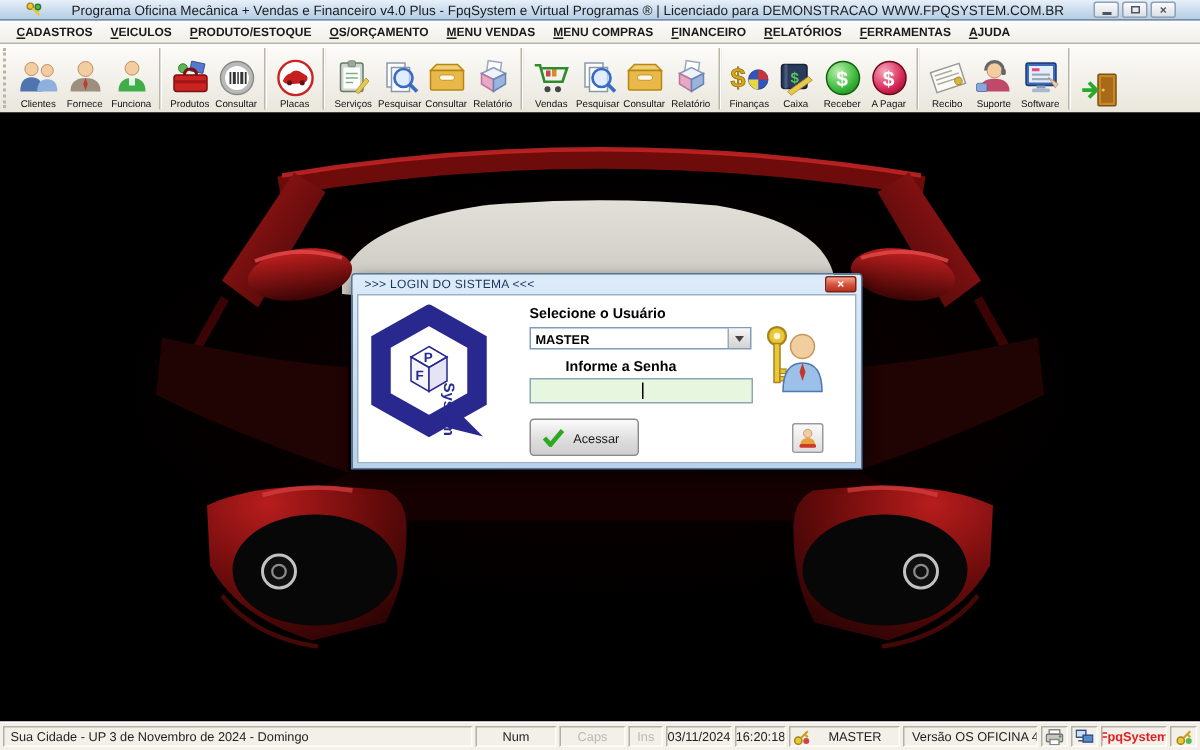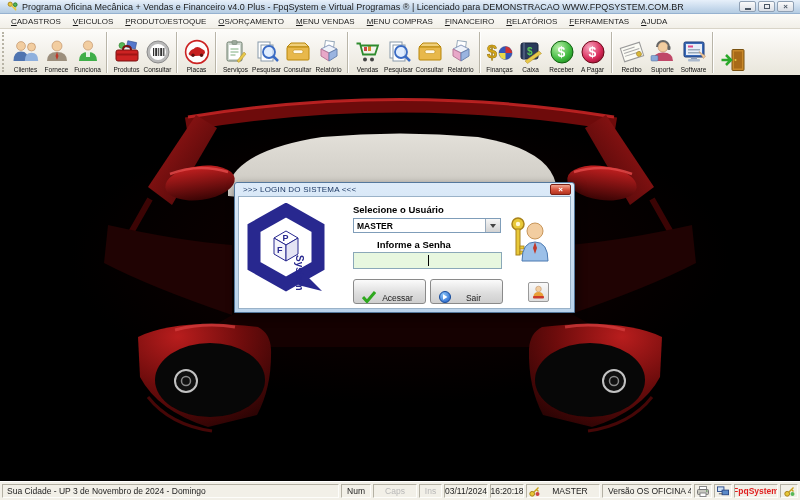--- a/index.html
+++ b/index.html
@@ -1,31 +1,31 @@
 <!DOCTYPE html>
 <html><head>
 <meta charset="utf-8">
 <style>
   html,body{margin:0;padding:0;}
   body{width:800px;height:500px;overflow:hidden;font-family:"Liberation Sans",sans-serif;background:#000;}
   .window{position:relative;width:800px;height:500px;background:#000;}
 
   
-  .titlebar{height:14px;display:flex;align-items:center;background:linear-gradient(#e7f0fa,#c2d6ea 70%,#b5cce2);border-bottom:1px solid #96b2d0;padding:0 6px;box-sizing:border-box;}
+  .titlebar{height:14px;display:flex;align-items:center;background:linear-gradient(#e7f0fa,#c2d6ea 70%,#b5cce2);border-bottom:1px solid #96b2d0;padding:0 16px;box-sizing:border-box;text-align:center;}
   .titlebar .app-ico{width:11px;height:11px;margin:0 4px 0 1px;flex:0 0 auto;}
   .titlebar .ttl{font-size:9px;color:#1c1c1c;white-space:nowrap;overflow:hidden;flex:1 1 auto;}
   .winbtns{display:flex;gap:2px;margin-left:4px;flex:0 0 auto;}
   .winbtn{width:17px;height:11px;border:1px solid #8fa0b4;border-radius:2px;background:linear-gradient(#fbfbfb,#d9dee6);display:flex;align-items:center;justify-content:center;box-sizing:border-box;}
   .g-min{width:6px;height:2px;background:#4a5664;margin-top:4px;}
   .g-res{width:6px;height:5px;border:1px solid #4a5664;box-sizing:border-box;}
   .g-cls{font-size:8px;line-height:8px;color:#4a5664;font-weight:bold;}
 
   
   .menubar{height:14px;background:linear-gradient(#fcfbf8,#f1efe8);border-bottom:1px solid #d8d4c8;display:flex;align-items:center;padding-left:5px;}
-  .menu-item{display:inline-block;font-size:8px;color:#1a1a1a;padding:0 6px;line-height:13px;white-space:nowrap;}
+  .menu-item{display:inline-block;font-size:8px;color:#1a1a1a;padding:0 6px;line-height:13px;white-space:nowrap;font-weight:bold;}
   .menu-item::first-letter{text-decoration:underline;}
 
   
   .toolbar{height:47px;background:linear-gradient(#fdfcfa,#e9e6db);border-bottom:1px solid #8a8a8a;display:flex;align-items:flex-end;padding:1px 0 1px 2px;box-sizing:border-box;}
   .grip{width:4px;height:40px;border-left:2px dotted #b8b4a6;margin:0 2px 2px 0;}
   .tb-btn{display:flex;flex-direction:column;align-items:center;justify-content:flex-end;min-width:29px;padding:0 1px;margin:0;height:42px;}
   .tb-ico{display:block;height:27px;}
   .tb-ico svg{display:block;}
   .tb-lbl{font-size:6.5px;color:#111;line-height:8px;white-space:nowrap;}
   .tb-sep{width:1px;height:41px;background:#b9b5a8;border-right:1px solid #fff;margin:0 3px 1px 3px;}
@@ -42,35 +42,35 @@
   .dlg-body{position:absolute;left:3px;right:3px;top:13px;bottom:3px;background:#fff;border:1px solid #9ab2c8;box-sizing:border-box;}
   .dlg-label{position:absolute;font-size:9.5px;font-weight:bold;color:#000;white-space:nowrap;}
   .lbl-user{left:114px;top:7px;}
   .lbl-pass{left:114px;top:42px;padding-left:24px;}
   .dd{position:absolute;left:114px;top:21px;width:148px;height:15px;border:1px solid #7f9db9;background:#fff;display:flex;align-items:center;box-sizing:border-box;}
   .dd-val{flex:1;font-size:8.5px;font-weight:bold;padding-left:3px;color:#000;}
   .dd-btn{width:14px;height:13px;background:linear-gradient(#f6f6f6,#d2d2d2);border-left:1px solid #9ab;display:flex;align-items:center;justify-content:center;}
   .dd-arrow{width:0;height:0;border-left:3px solid transparent;border-right:3px solid transparent;border-top:4px solid #444;}
   .pw{position:absolute;left:114px;top:55px;width:149px;height:17px;border:1px solid #8aa8b8;background:#e7f7df;box-sizing:border-box;}
   .caret{position:absolute;left:50%;top:2px;width:1px;height:11px;background:#000;}
-  .dlg-btn{position:absolute;top:82px;width:73px;height:25px;border:1px solid #8a8a8a;border-radius:3px;background:linear-gradient(#fbfbfb,#dcdcdc 60%,#cfcfcf);display:flex;align-items:flex-end;box-sizing:border-box;font-size:8.5px;color:#1a1a1a;}
+  .dlg-btn{position:absolute;top:82px;width:73px;height:25px;border:1px solid #8a8a8a;border-radius:3px;background:linear-gradient(#fbfbfb,#dcdcdc 60%,#cfcfcf);display:flex;align-items:center;box-sizing:border-box;font-size:8.5px;color:#1a1a1a;}
   .btn-access{left:114px;}
   .btn-exit{left:191px;}
   .dlg-btn .bi{margin:0 0 0 8px;display:flex;}
   .dlg-btn .bl{flex:1;text-align:center;margin-right:6px;}
   .keyuser{position:absolute;left:269px;top:17px;}
   .small-btn{position:absolute;left:289px;top:85px;width:21px;height:20px;border:1px solid #9a9a9a;border-radius:2px;background:linear-gradient(#fafafa,#dedede);display:flex;align-items:center;justify-content:center;box-sizing:border-box;}
   .logo{position:absolute;left:5px;top:6px;}
 
   
   .statusbar{position:absolute;left:0;top:481px;width:800px;height:19px;background:#f2f0e8;border-top:1px solid #fff;display:flex;align-items:stretch;padding:2px;box-sizing:border-box;gap:2px;}
   .sb-panel{border:1px solid;border-color:#b4b1a4 #fdfdfa #fdfdfa #b4b1a4;font-size:8.5px;color:#222;display:flex;align-items:center;justify-content:center;white-space:nowrap;overflow:hidden;box-sizing:border-box;padding:0 2px;}
   .sb-loc{flex:1 1 auto;justify-content:flex-start;padding-left:4px;}
   .sb-dim{color:#b8b8b8;}
-  .sb-num{width:30px;}.sb-caps{width:44px;}.sb-ins{width:23px;}
+  .sb-num{width:54px;}.sb-caps{width:44px;}.sb-ins{width:23px;}
   .sb-date{width:44px;}.sb-time{width:34px;}
   .sb-user{width:74px;justify-content:flex-start;gap:3px;}
   .sb-user span{flex:1;text-align:center;}
   .sb-ver{width:90px;justify-content:flex-start;gap:3px;}
   .sb-ico{width:18px;}
   .sb-brand{width:44px;color:#e02020;font-weight:bold;}
 </style>
 </head>
 <body>
 
@@ -493,35 +493,20 @@
         </div>
 
         <div class="dlg-btn btn-access">
           <span class="bi">
               <svg width="14" height="12" viewBox="0 0 14 12">
                 <path d="M1,6 L5,10.5 L13,1" fill="none" stroke="#2ea81e" stroke-width="3"></path>
               </svg>
             </span>
           <span class="bl">Acessar</span>
         </div>
-        <div class="dlg-btn btn-exit">
-          <span class="bi">
-              <svg width="12" height="12" viewBox="0 0 12 12">
-                <defs>
-                  <radialGradient id="blu" cx=".35" cy=".3" r=".9">
-                    <stop offset="0" stop-color="#8ac4f8"></stop>
-                    <stop offset="1" stop-color="#1c5cc8"></stop>
-                  </radialGradient>
-                </defs>
-                <circle cx="6" cy="6" r="5.5" fill="url(#blu)" stroke="#164a9a"></circle>
-                <polygon points="4,3.2 8.5,6 4,8.8" fill="#fff"></polygon>
-              </svg>
-            </span>
-          <span class="bl">Sair</span>
-        </div>
 
         <svg class="keyuser" width="42" height="48" viewBox="0 0 42 48">
           <circle cx="10" cy="10" r="6" fill="#e8c838" stroke="#a8821a" stroke-width="1.5"></circle>
           <circle cx="10" cy="10" r="2.2" fill="#fff8d8"></circle>
           <rect x="8" y="15" width="4" height="26" fill="#e8c838" stroke="#a8821a" stroke-width="1"></rect>
           <rect x="12" y="32" width="4" height="3" fill="#e8c838" stroke="#a8821a" stroke-width=".8"></rect>
           <rect x="12" y="37" width="3" height="3" fill="#e8c838" stroke="#a8821a" stroke-width=".8"></rect>
           <circle cx="27" cy="17" r="8" fill="#f2cda0" stroke="#c8965a"></circle>
           <path d="M14,47 Q14,28 27,28 Q40,28 40,47 Z" fill="#9cc0e8" stroke="#4a78b0"></path>
           <path d="M27,28 L29,34 L27,40 L25,34 Z" fill="#c0392b"></path>

